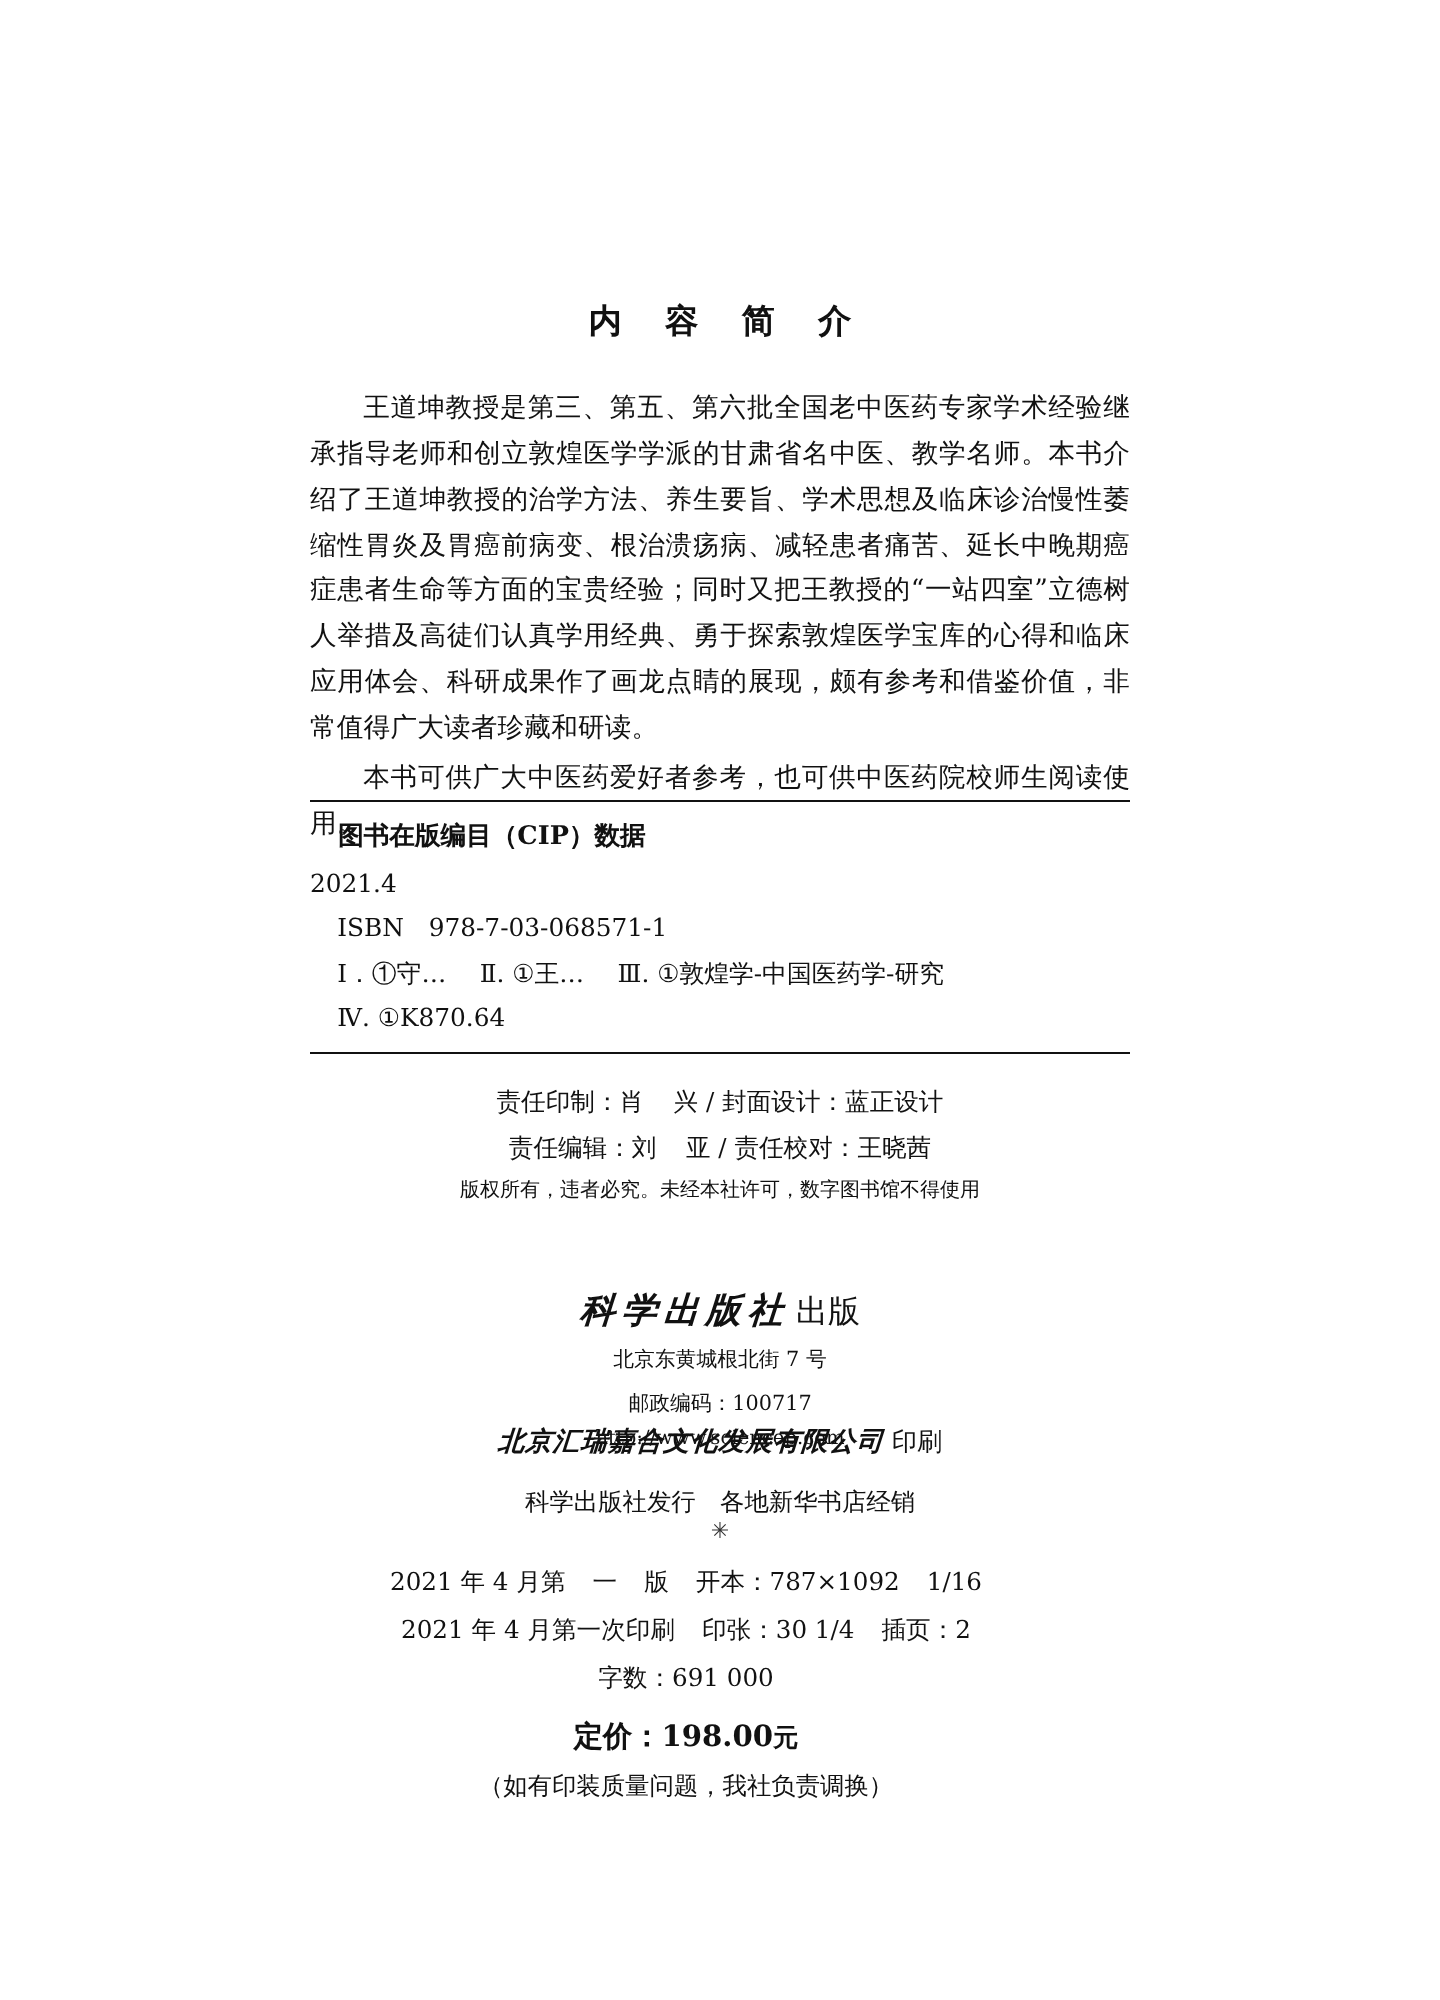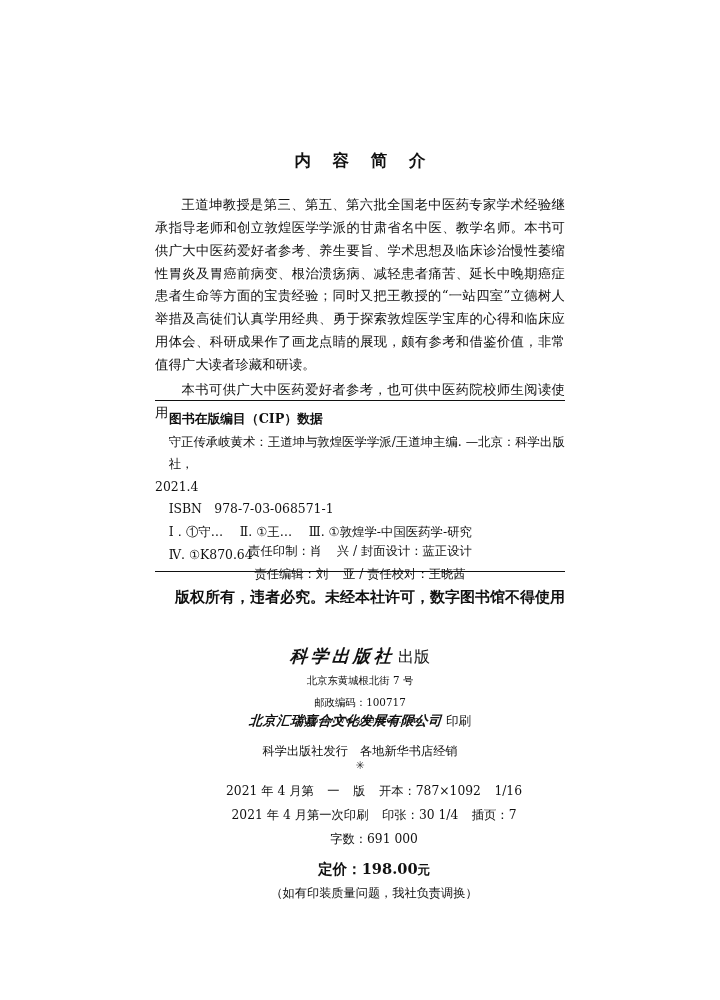--- a/index.html
+++ b/index.html
@@ -100,23 +100,23 @@
     font-size: 12.3px;
     line-height: 1.85;
   }
   .spacer-name { display: inline-block; width: 1.2em; }
 
   .copyright-notice {
     position: absolute;
     left: 155px;
     top: 588px;
     width: 410px;
-    text-align: right;
-    font-size: 15px;
-    font-weight: bold;
+    text-align: center;
+    font-size: 10px;
+    font-weight: normal;
   }
 
   
   .publisher-block {
     position: absolute;
     left: 155px;
     top: 645px;
     width: 410px;
     text-align: center;
   }
@@ -188,21 +188,21 @@
     top: 760px;
     width: 410px;
     text-align: center;
     font-size: 11px;
     line-height: 1;
     color: #333;
   }
 
   .imprint-block {
     position: absolute;
-    left: 169px;
+    left: 138px;
     top: 780px;
     width: 410px;
     text-align: center;
   }
   .imprint-line {
     font-size: 12.3px;
     line-height: 1.95;
     white-space: nowrap;
   }
   .sp-wide { display: inline-block; width: 1.1em; }
@@ -222,29 +222,28 @@
     line-height: 1.8;
   }
 </style>
 </head>
 <body>
 
 <div class="page">
 
   <div class="summary-block">
     <div class="summary-title">内  容  简  介</div>
-    <p class="summary-para">王道坤教授是第三、第五、第六批全国老中医药专家学术经验继承指导老师和创立敦煌医学学派的甘肃省名中医、教学名师。本书可供广大中医药爱好者参考、养生要旨、学术思想及临床诊治慢性萎缩性胃炎及胃癌前病变、根治溃疡病、减轻患者痛苦、延长中晚期癌症患者生命等方面的宝贵经验；同时又把王教授的“一站四室”立德树人举措及高徒们认真学用经典、勇于探索敦煌医学宝库的心得和临床应用体会、科研成果作了画龙点睛的展现，颇有参考和借鉴价值，非常值得广大读者珍藏和研读。</p>
+    <p class="summary-para">王道坤教授是第三、第五、第六批全国老中医药专家学术经验继承指导老师和创立敦煌医学学派的甘肃省名中医、教学名师。本书介绍了王道坤教授的治学方法、养生要旨、学术思想及临床诊治慢性萎缩性胃炎及胃癌前病变、根治溃疡病、减轻患者痛苦、延长中晚期癌症患者生命等方面的宝贵经验；同时又把王教授的“一站四室”立德树人举措及高徒们认真学用经典、勇于探索敦煌医学宝库的心得和临床应用体会、科研成果作了画龙点睛的展现，颇有参考和借鉴价值，非常值得广大读者珍藏和研读。</p>
     <p class="summary-para">本书可供广大中医药爱好者参考，也可供中医药院校师生阅读使用。</p>
   </div>
 
   <div class="cip-block">
     <hr class="rule-thick">
     <div class="cip-body">
       <div class="cip-heading">图书在版编目（CIP）数据</div>
-      <div class="cip-line cip-indent">守正传承岐黄术：王道坤与敦煌医学学派/王道坤主编. —北京：科学出版社，</div>
       <div class="cip-line">2021.4</div>
       <div class="cip-line cip-indent">ISBN　978-7-03-068571-1</div>
       <div class="cip-line cip-indent">
         <span class="cls-seg">Ⅰ．①守…</span><span class="cls-sp"></span><span class="cls-seg">Ⅱ. ①王…</span><span class="cls-sp"></span><span class="cls-seg">Ⅲ. ①敦煌学-中国医药学-研究</span><span class="cls-sp"></span><span class="cls-seg">Ⅳ. ①K870.64</span>
       </div>
     </div>
     <hr class="rule-thick-bottom">
   </div>
 
   <div class="credits">
@@ -274,21 +273,21 @@
     <div class="distrib">科学出版社发行　各地新华书店经销</div>
   </div>
 
   <div class="star-sep">✳</div>
 
   <div class="imprint-block">
     <div class="imprint-line">
       <span>2021 年 4 月第</span><span class="sp-wide"></span><span>一</span><span class="sp-wide"></span><span>版</span><span class="sp-wide"></span><span>开本：787×1092</span><span class="sp-wide"></span><span>1/16</span>
     </div>
     <div class="imprint-line">
-      <span>2021 年 4 月第一次印刷</span><span class="sp-wide"></span><span>印张：30 1/4</span><span class="sp-wide"></span><span>插页：7</span>
+      <span>2021 年 4 月第一次印刷</span><span class="sp-wide"></span><span>印张：30 1/4</span><span class="sp-wide"></span><span>插页：2</span>
     </div>
     <div class="imprint-line">字数：691 000</div>
     <div class="price-line">
       <span>定价：</span><span>198.00</span><span class="price-unit">元</span>
     </div>
     <div class="exchange-note">（如有印装质量问题，我社负责调换）</div>
   </div>
 
 </div>
 

